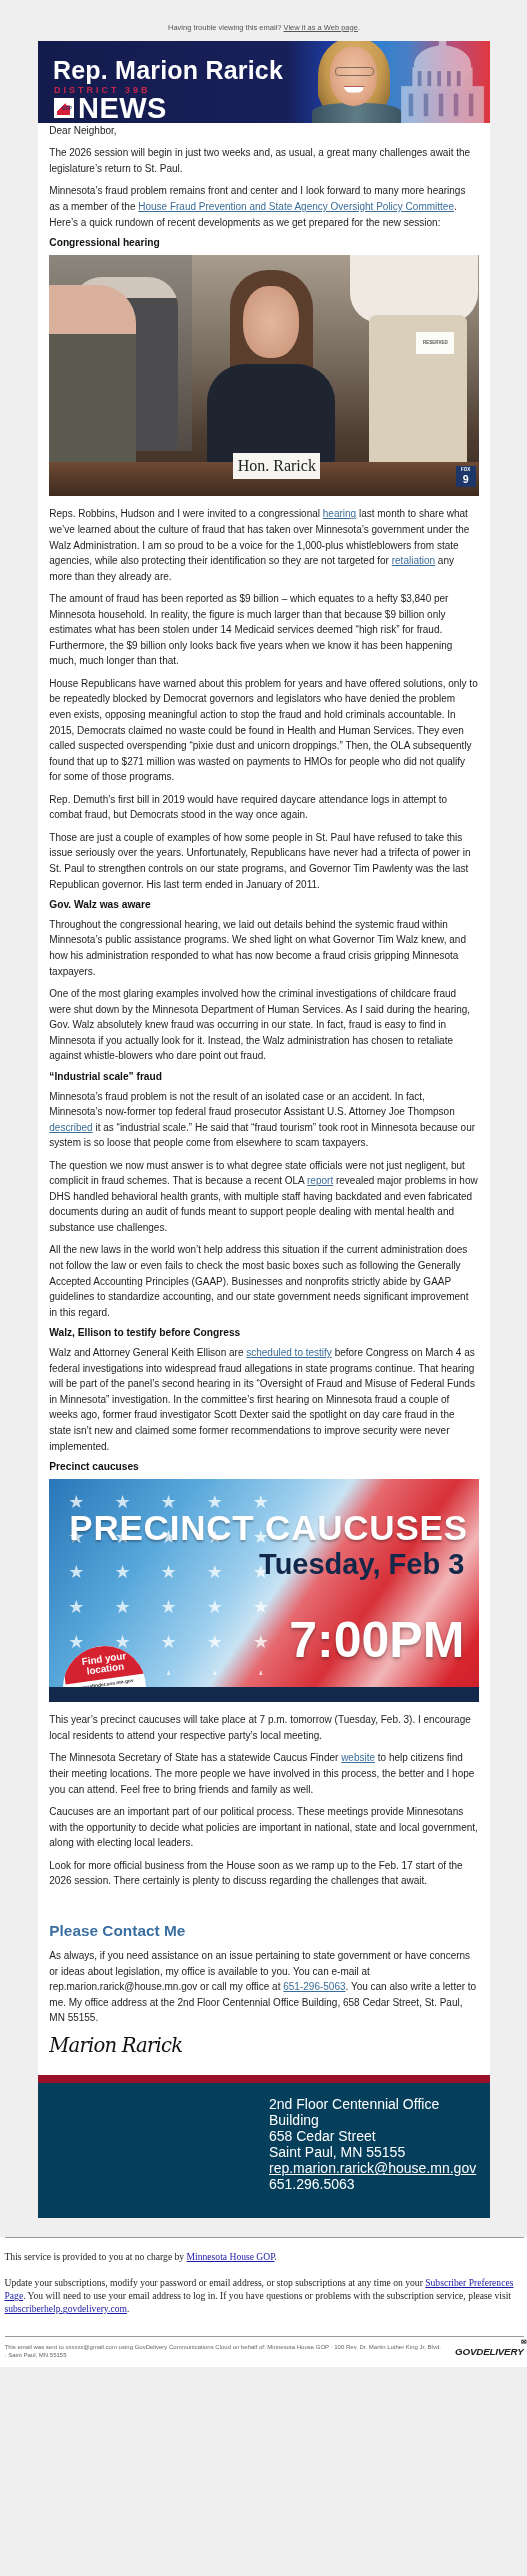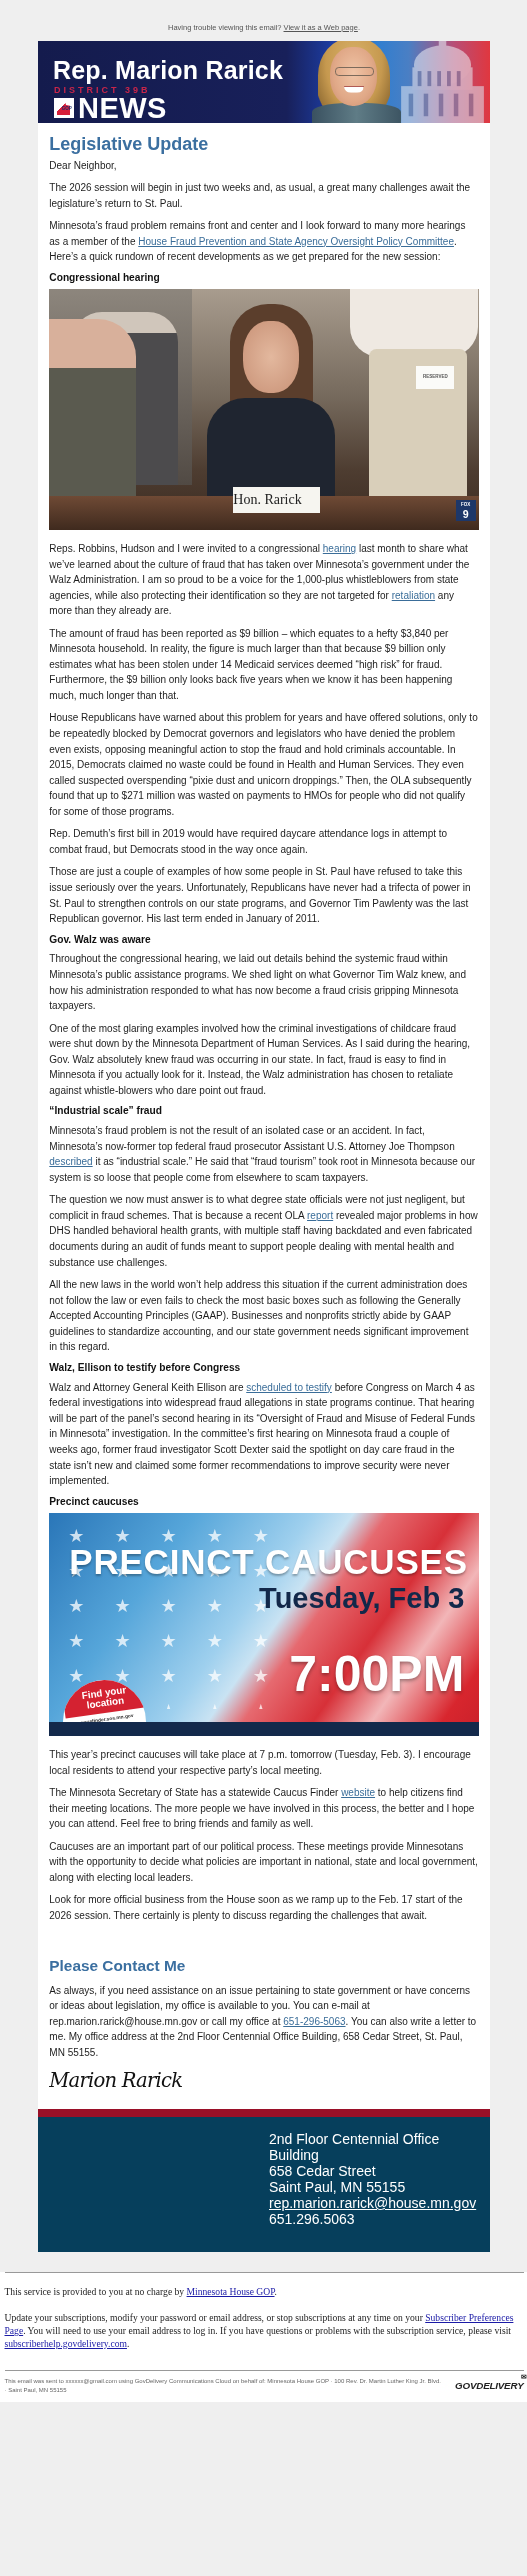--- a/index.html
+++ b/index.html
@@ -113,22 +113,22 @@
     background: #1f2530; border-radius: 38px 38px 0 0; }
   .photo .chair-right { position: absolute; left: 320px; top: 60px; width: 98px; height: 181px;
     background: linear-gradient(180deg, #e6ddc9, #cbbf a6); background: #d9cfba; border-radius: 7.5px; }
   .photo .woman-right { position: absolute; left: 301px; top: 0; width: 128px; height: 68px;
     background: #efe9e2; border-radius: 0 0 30px 30px; }
   .photo .reserved { position: absolute; left: 367px; top: 77px; width: 38px; height: 22.6px;
     background: #fbfbf8; font-size: 4.5px; font-weight: bold; color: #555; text-align: center; line-height: 22.6px; }
   .photo .desk { position: absolute; left: 0; top: 207px; width: 430px; height: 34px;
     background: linear-gradient(180deg, #6f4a35, #3f2a1e); }
   .photo .nameplate { position: absolute; left: 184px; top: 198px; width: 87px; height: 26px;
-    background: #f6f5f0; font-family: "Liberation Serif", serif; font-size: 14px; color: #222;
-    line-height: 26px; }
+    background: #f6f5f0; font-family: "Liberation Serif", serif; font-size: 16px; color: #222;
+    text-align: center; line-height: 26px; }
   .photo .fox9 { position: absolute; right: 3.8px; bottom: 9px; width: 19.6px; height: 21px;
     background: #1d3769; color: #fff; text-align: center; font-weight: bold; }
   .photo .fox9 .f { font-size: 4.5px; line-height: 6px; display: block; padding-top: 1.5px; }
   .photo .fox9 .n { font-size: 10.6px; line-height: 12px; display: block; }
 
   .caucus {
     width: 430px; height: 223px; position: relative; overflow: hidden; margin: 0 0 10.6px 0;
     background: linear-gradient(125deg, #2a76b8 0%, #56a6da 25%, #9fd0ee 45%, #c9e3f3 52%, #e66a70 58%, #d73038 70%, #f2b6b8 80%, #d8262e 92%, #c9202a 100%);
   }
   .caucus .stars {
@@ -233,21 +233,20 @@
         <rect x="30" y="70" width="6" height="30"></rect>
           <rect x="50" y="70" width="6" height="30"></rect>
         <rect x="70" y="70" width="6" height="30"></rect>
           <rect x="90" y="70" width="6" height="30"></rect>
         <rect x="110" y="70" width="6" height="30"></rect>
       </g>
     </svg>
   </div>
 
   <div class="content">
-    <h1 class="title">Legislative Update</h1>
     <p>Dear Neighbor,</p>
     <p>The 2026 session will begin in just two weeks and, as usual, a great many challenges await the legislature’s return to St. Paul.</p>
     <p><span>Minnesota’s fraud problem remains front and center and I look forward to many more hearings as a member of the </span><a href="#">House Fraud Prevention and State Agency Oversight Policy Committee</a><span>. Here’s a quick rundown of recent developments as we get prepared for the new session:</span></p>
 
     <h3 class="sub">Congressional hearing</h3>
     <div class="photo">
       <div class="bg-left"></div>
       <div class="man-standing"></div>
       <div class="woman-right"></div>
       <div class="chair-right"></div>

